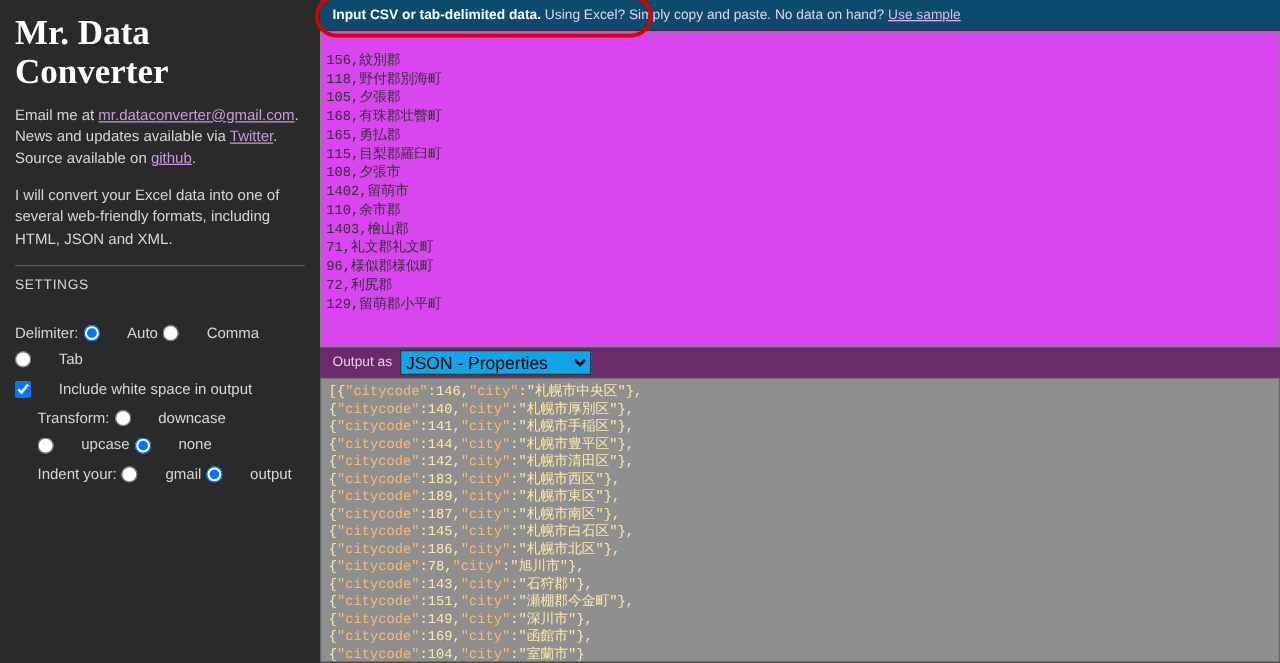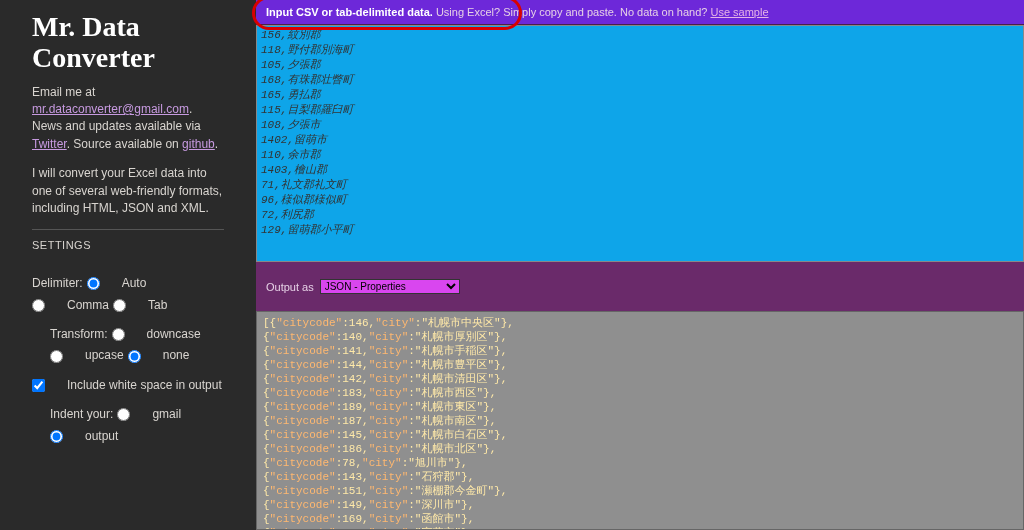--- a/index.html
+++ b/index.html
@@ -3,85 +3,84 @@
 <meta charset="utf-8">
 <style>
   * { box-sizing: border-box; margin: 0; padding: 0; }
   html, body { width: 1024px; height: 530px; overflow: hidden; font-family: Arial, Helvetica, sans-serif; }
   body { display: flex; background: #2b2b2b; }
   .sidebar {
     width: 256px;
     flex: 0 0 256px;
     background: linear-gradient(#2a2a2a,#2a2a2a);
     color: #d9d5d0;
-    padding: 12px 32px;
+    padding: 12px 12px;
     font-size: 12px;
     line-height: 1.45;
   }
   .title {
     font-family: Georgia, "Times New Roman", serif;
     font-size: 28px;
     font-weight: bold;
     color: #fff;
     line-height: 1.1;
     margin-bottom: 10px;
   }
   .sidebar p { margin-bottom: 12px; }
   .sidebar a { color: #c79ae0; text-decoration: underline; }
   .divider { border: 0; border-top: 1px solid #555; margin: 10px 0 8px 0; }
   .settings-hdr { font-size: 11px; letter-spacing: 0.5px; color: #d9d5d0; margin-bottom: 21px; }
-  .settings-row { margin-bottom: 6px; display: flex; align-items: center; flex-wrap: wrap; gap: 4px; margin-top: 12px; }
+  .settings-row { margin-bottom: 6px; display: flex; align-items: center; flex-wrap: wrap; gap: 4px; }
   .settings-row label { display: inline-flex; align-items: center; gap: 20px; }
   .indent { padding-left: 18px; }
   input[type=radio], input[type=checkbox] { margin: 0 2px 0 0; }
 
   .main {
     flex: 1;
     display: flex;
     flex-direction: column;
     min-width: 0;
   }
   .bar {
-    background: #6d28d9;
+    background: #0c4a6e;
     color: #e6d0e6;
     font-size: 11px;
     padding: 6px 10px;
     border-bottom: 1px solid #4a1f4a;
   }
   .bar b { color: #fff; font-weight: bold; }
   .bar a { color: #e6b3e6; text-decoration: underline; }
   .input-area {
     flex: 1 1 60%;
-    background: #0ea5e9;
+    background: #d946ef;
     border: 1px solid #888;
     margin: 0;
     font-family: "Courier New", monospace;
     font-size: 11px;
     line-height: 15px;
     color: #333;
-    padding: 2px 4px;
+    padding: 16px 4px;
     white-space: pre;
     overflow: hidden;
     resize: none;
-    font-style: italic;
   }
   .output-bar {
     background: #6a2a6a;
-    padding: 17px 10px;
+    padding: 2px 10px;
     display: flex;
     align-items: center;
     gap: 6px;
     color: #e6d0e6;
     font-size: 11px;
     position: relative;
   }
   .output-bar select {
-    font-size: 10px;
-    width: 140px;
-    background: #d946ef;
+    font-size: 14px;
+    width: 153px;
+    background: #0ea5e9;
     border: 1px solid #333;
   }
   .highlight-ring {
     position: absolute;
     border: 3px solid #d80000;
     border-radius: 22px;
     width: 270px;
     height: 34px;
     left: 252px;
     top: -4px;
@@ -123,40 +122,40 @@
         <input type="radio" name="d" style="">
         <span>Comma</span>
       </label>
     <label>
         <input type="radio" name="d" style="">
         <span>Tab</span>
       </label>
   </div>
 
 
+  <div class="settings-row">
+    <label>
+        <input type="checkbox" checked="" style="">
+        <span>Include white space in output</span>
+      </label>
+  </div>
+
   <div class="settings-row indent">
     <span>Transform:</span>
     <label>
         <input type="radio" name="t" style="">
         <span>downcase</span>
       </label>
     <label>
         <input type="radio" name="t" style="">
         <span>upcase</span>
       </label>
     <label>
         <input type="radio" name="t" checked="" style="">
         <span>none</span>
-      </label>
-  </div>
-
-  <div class="settings-row">
-    <label>
-        <input type="checkbox" checked="" style="">
-        <span>Include white space in output</span>
       </label>
   </div>
 
   <div class="settings-row indent">
     <span>Indent your:</span>
     <label>
         <input type="radio" name="i" style="">
         <span>gmail</span>
       </label>
     <label>

